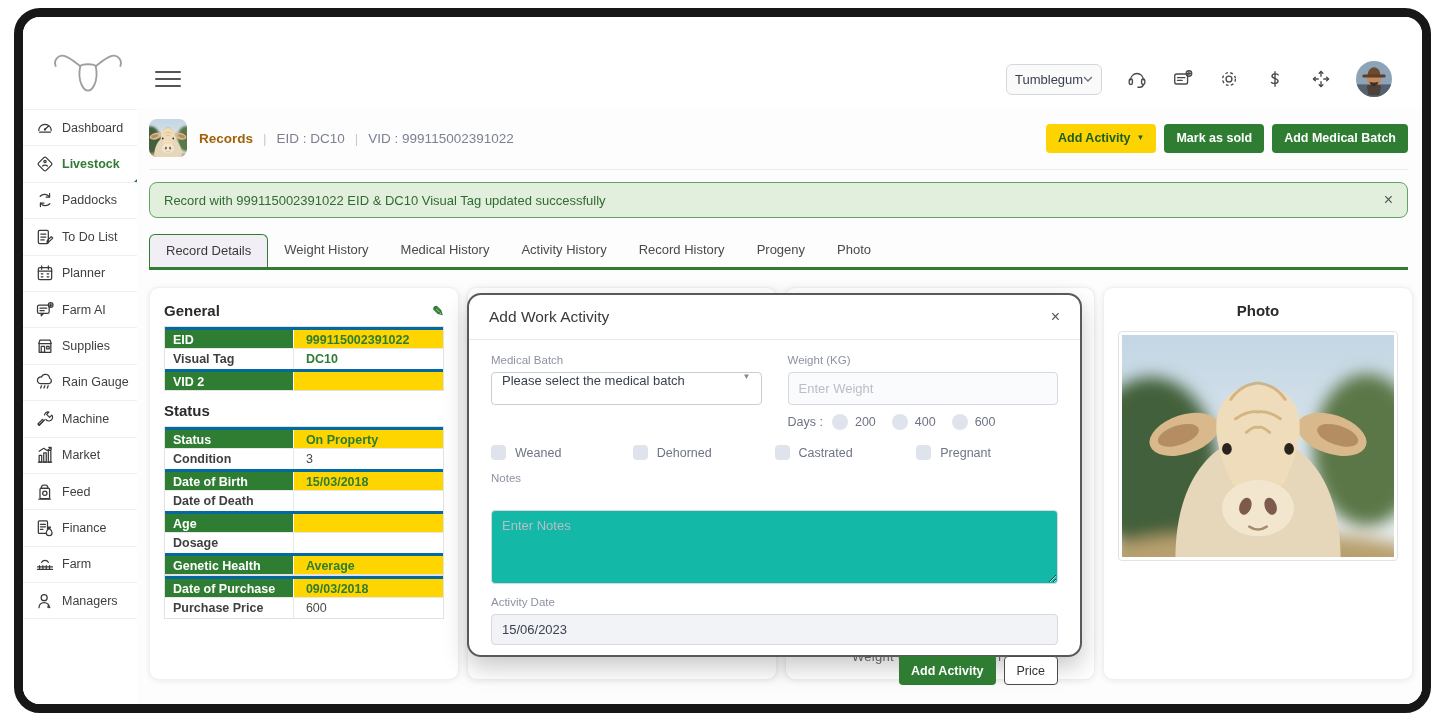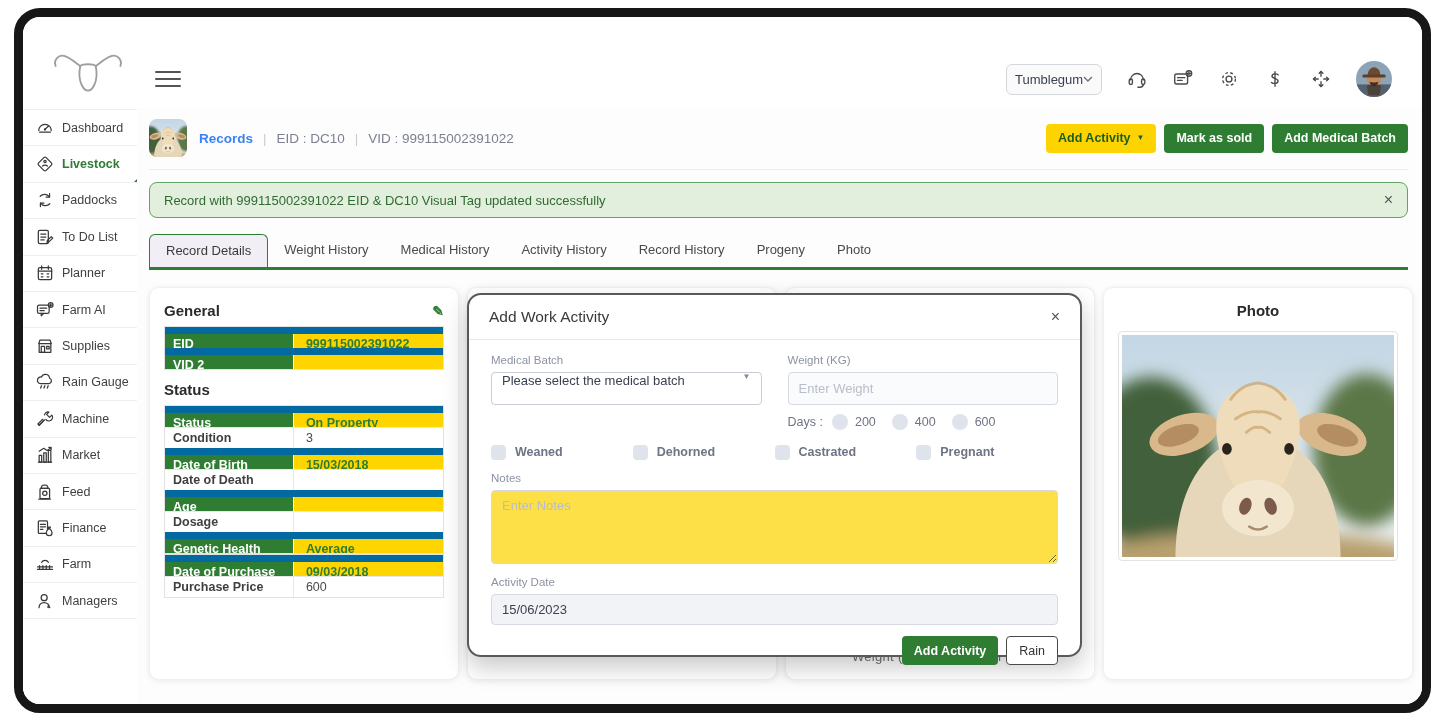--- a/index.html
+++ b/index.html
@@ -24,21 +24,21 @@
   .side-item .ic svg { width:20px; height:20px; }
   .side-item.active { color:#2e7d32; font-weight:700; }
   .side-item.active::after { content:''; position:absolute; right:0; bottom:0; border-left:17px solid transparent; border-bottom:17px solid #2e7d32; }
 
   
   .main { position:absolute; left:114px; top:92px; right:0; bottom:0; background:#fdfdfd; }
   .record-header { display:flex; align-items:center; gap:12px; margin:10px 14px 0 12px; padding-bottom:12px; border-bottom:1px solid #ececec; }
   .thumb { width:38px; height:38px; border-radius:8px; overflow:hidden; flex:none; }
   .thumb svg { width:100%; height:100%; }
   .crumbs { display:flex; align-items:center; gap:10px; font-size:13.5px; }
-  .crumb-title { color:#3b82f6; font-weight:700; }
+  .crumb-title { color:#a16207; font-weight:700; }
   .crumb-sep { color:#c9c9cf; }
   .crumb-dim { color:#7d8090; }
   .hdr-buttons { margin-left:auto; display:flex; gap:8px; }
   .btn { display:inline-flex; align-items:center; gap:6px; height:29px; padding:0 12px; border-radius:4px; font-size:12.5px; cursor:pointer; white-space:nowrap; border:none; }
   .btn-yellow { background:#fdd402; color:#1b5e20; font-weight:700; }
   .btn-green { background:#2e7d32; color:#fff; font-weight:600; }
   .caret { font-size:8px; line-height:1; }
 
   .alert { display:flex; align-items:center; margin:12px 14px 0 12px; height:36px; background:#e3efdd; border:1px solid #61a463; border-radius:8px; padding:0 14px; font-size:13px; color:#2f6b33; }
   .alert-close { margin-left:auto; color:#555; font-size:16px; cursor:pointer; }
@@ -53,21 +53,21 @@
   
   .card-details { padding:12px 14px; }
   .sec-title { display:flex; align-items:center; font-size:15px; font-weight:700; color:#2b2b2b; margin:2px 0 7px; }
   .sec-title.mt { margin-top:11px; }
   .edit-pencil { margin-left:auto; color:#2e7d32; font-size:14px; cursor:pointer; }
   .tbl { border:1px solid #e2e2e2; }
   .row { display:flex; height:21px; line-height:21px; font-size:12.5px; background:#fff; }
   .row + .row { border-top:1px solid #e8e8e8; }
   .row .lbl { width:46%; padding-left:8px; font-weight:700; color:#3f3f3f; overflow:hidden; white-space:nowrap; }
   .row .val { flex:1; padding-left:12px; border-left:1px solid #e8e8e8; color:#4a4a4a; overflow:hidden; white-space:nowrap; }
-  .row.hl { border-top:7px solid #0369a1; }
+  .row.hl { border-top:3px solid #0369a1; }
   .row.hl .lbl { background:#2e7d32; color:#fff; }
   .row.hl .val { background:#ffd500; color:#2e7d32; border-left:1px solid #fff; font-weight:600; }
   .row.green-val .val { color:#2e7d32; font-weight:600; }
 
   
   .clip-frag { position:absolute; left:66px; top:361px; font-size:13px; color:#6f6f6f; white-space:nowrap; letter-spacing:.3px; }
 
   
   .photo-title { text-align:center; font-size:15px; font-weight:700; color:#2b2b2b; margin-top:14px; }
   .photo-box { width:280px; height:230px; margin:12px auto 0; border:1px solid #e3e3e3; border-radius:4px; padding:3px; background:#fff; }
@@ -82,24 +82,24 @@
   .form-grid { display:flex; gap:26px; }
   .form-col { flex:1; min-width:0; }
   .f-label { font-size:11.5px; color:#8d92a3; margin-bottom:6px; }
   .select-box { display:flex; justify-content:space-between; height:33px; border:1px solid #c9cdd7; border-radius:4px; padding:0 10px; font-size:13px; color:#3a4150; cursor:pointer; background:#fff; }
   .select-box .caret { color:#888; }
   .text-input { width:100%; height:33px; border:1px solid #d6d9e1; border-radius:4px; background:#fafbfc; padding:0 10px; font-size:13px; color:#3a4150; font-family:"Liberation Sans", sans-serif; }
   .text-input::placeholder { color:#b9bdc9; }
   .days-row { display:flex; align-items:center; gap:9px; margin-top:9px; font-size:12.5px; color:#6e7484; }
   .radio { width:16px; height:16px; border-radius:50%; background:#dfe3ec; cursor:pointer; flex:none; }
   .check-row { display:flex; margin-top:15px; }
-  .check-item { flex:1; display:flex; gap:9px; font-size:12.5px; color:#6e7484;font-weight:bold; }
+  .check-item { flex:1; display:flex; align-items:center; gap:9px; font-size:12.5px; color:#6e7484; }
   .checkbox { width:15px; height:15px; border-radius:4px; background:#dfe3ec; cursor:pointer; flex:none; }
   .notes-wrap { margin-top:12px; }
-  .notes-area { width:100%; height:74px; border:1px solid #d6d9e1; border-radius:4px; padding:7px 10px; font-size:13px; color:#3a4150; resize:both; font-family:"Liberation Sans", sans-serif; background:#fde047; }
+  .notes-area { width:100%; height:74px; border:1px solid #d6d9e1; border-radius:4px; padding:7px 10px; font-size:13px; color:#3a4150; resize:both; font-family:"Liberation Sans", sans-serif; background:#14b8a6;margin-top:20px; }
   .notes-area::placeholder { color:#b9bdc9; }
   .date-wrap { margin-top:8px; }
   .date-input { width:100%; height:31px; border:1px solid #d6d9e1; border-radius:4px; background:#f2f3f6; padding:0 10px; font-size:13px; color:#3a4150; font-family:"Liberation Sans", sans-serif; }
   .modal-footer { display:flex; justify-content:flex-end; gap:8px; padding:11px 22px; }
   .btn-close { background:#fff; border:1px solid #4a4a4a; color:#333; font-weight:400; }
 </style>
 </head>
 <body>
 
 <div class="frame">
@@ -373,20 +373,24 @@
         <div class="sec-title">
           <span>General</span>
           <span class="edit-pencil">✎</span>
         </div>
         <div class="tbl">
 
         <div class="row hl">
               <span class="lbl">EID</span>
               <span class="val">999115002391022</span>
             </div>
+              <div class="row green-val">
+              <span class="lbl">Visual Tag</span>
+              <span class="val">DC10</span>
+            </div>
               <div class="row hl">
               <span class="lbl">VID 2</span>
               <span class="val"></span>
             </div>
             </div>
         <div class="sec-title mt">
               <span>Status</span>
             </div>
         <div class="tbl">
 
@@ -539,20 +543,20 @@
             <textarea class="notes-area" placeholder="Enter Notes" style=""></textarea>
           </div>
 
           <div class="date-wrap">
             <div class="f-label">Activity Date</div>
             <input class="date-input" type="text" value="15/06/2023" style="">
           </div>
         </div>
         <div class="modal-footer">
           <button class="btn btn-green">Add Activity</button>
-          <button class="btn btn-close">Rain</button>
+          <button class="btn btn-close">Price</button>
         </div>
       </div>
     </div>
 
   </div>
 </div>
 </div>
 
 </body></html>

